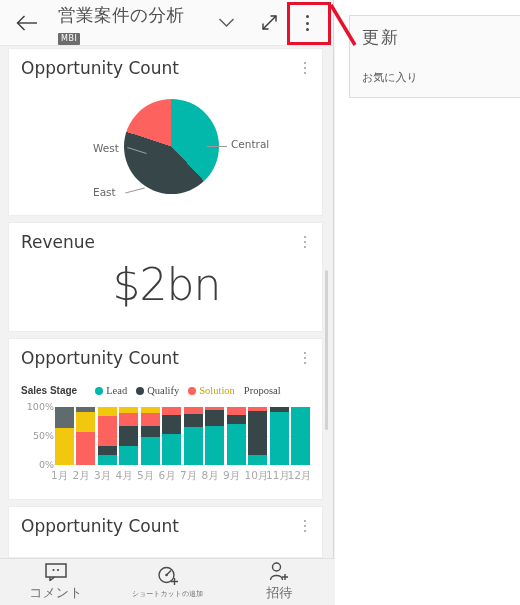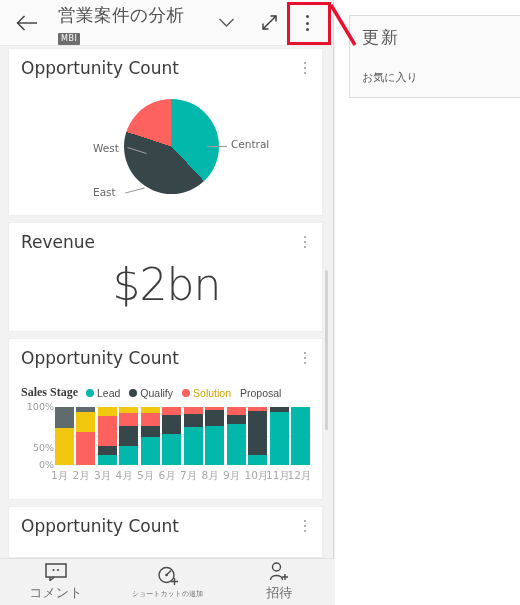--- a/index.html
+++ b/index.html
@@ -98,24 +98,24 @@
   #card-rev { top: 176px; height: 110px; }
   .big-number {
     position: absolute; left: 0; top: 36px; width: 315px; text-align: center;
     font-size: 44px; color: #3c3c3c; font-family: "DejaVu Sans", sans-serif;
     font-weight: 300; letter-spacing: -1px;
   }
 
   
   #card-bar { top: 292px; height: 162px; }
   .legend { position: absolute; left: 12px; top: 46px; display: flex; align-items: center; gap: 5px; }
-  .legend .lg-title { font-size: 12px; color: #3b3b3b; font-weight: bold; font-family: Liberation Serif, serif; margin-right: 3px; }
+  .legend .lg-title { font-size: 10px; color: #3b3b3b; font-weight: bold; font-family: Liberation Sans, sans-serif; margin-right: 13px; }
   .legend .lg-item { display: flex; align-items: center; gap: 3px; margin-right: 4px; }
   .legend .dot { width: 8px; height: 8px; border-radius: 50%; display: inline-block; }
-  .legend .lg-txt { font-size: 10.5px; color: #4a4a4a; font-family: Liberation Sans, sans-serif; white-space: nowrap; }
+  .legend .lg-txt { font-size: 10.5px; color: #4a4a4a; font-family: Liberation Serif, serif; white-space: nowrap; }
 
   .plot { position: absolute; left: 44px; top: 68px; width: 258px; height: 58px; }
   .gridline { position: absolute; left: 0; width: 258px; height: 1px; background: #eeeeee; }
   .ytick {
     position: absolute; right: 268px; width: 36px; text-align: right;
     font-size: 9.5px; color: #9a9a9a; font-family: "DejaVu Sans", sans-serif;
   }
   .bar { position: absolute; bottom: 0; width: 19px; }
   .seg { width: 100%; }
   .xlab {
@@ -254,21 +254,21 @@
               <span class="dot" style="background: rgb(253, 98, 94);"></span>
               <span class="lg-txt" style="color: rgb(200, 164, 0);">Solution</span>
             </span>
             <span class="lg-item">
               <span class="lg-txt" style="color: rgb(74, 74, 74);">Proposal</span>
             </span>
           </div>
 
         <div id="bar-yticks">
             <div class="ytick" style="top: 120px;">0%</div>
-            <div class="ytick" style="top: 91px; margin-top: 12px;">50%</div>
+            <div class="ytick" style="top: 91px;">50%</div>
             <div class="ytick" style="top: 62px;">100%</div>
           </div>
         <div class="plot" id="bar-plot">
             <div class="gridline" style="top: 57px;"></div>
             <div class="gridline" style="top: 29px;"></div>
             <div class="gridline" style="top: 0px;"></div>
             <div class="bar" style="left: 1.5px; height: 58px;">
               <div class="seg" style="height: 21.46px; background: rgb(95, 107, 109);"></div>
               <div class="seg" style="height: 36.54px; background: rgb(242, 200, 15);"></div>
             </div>

